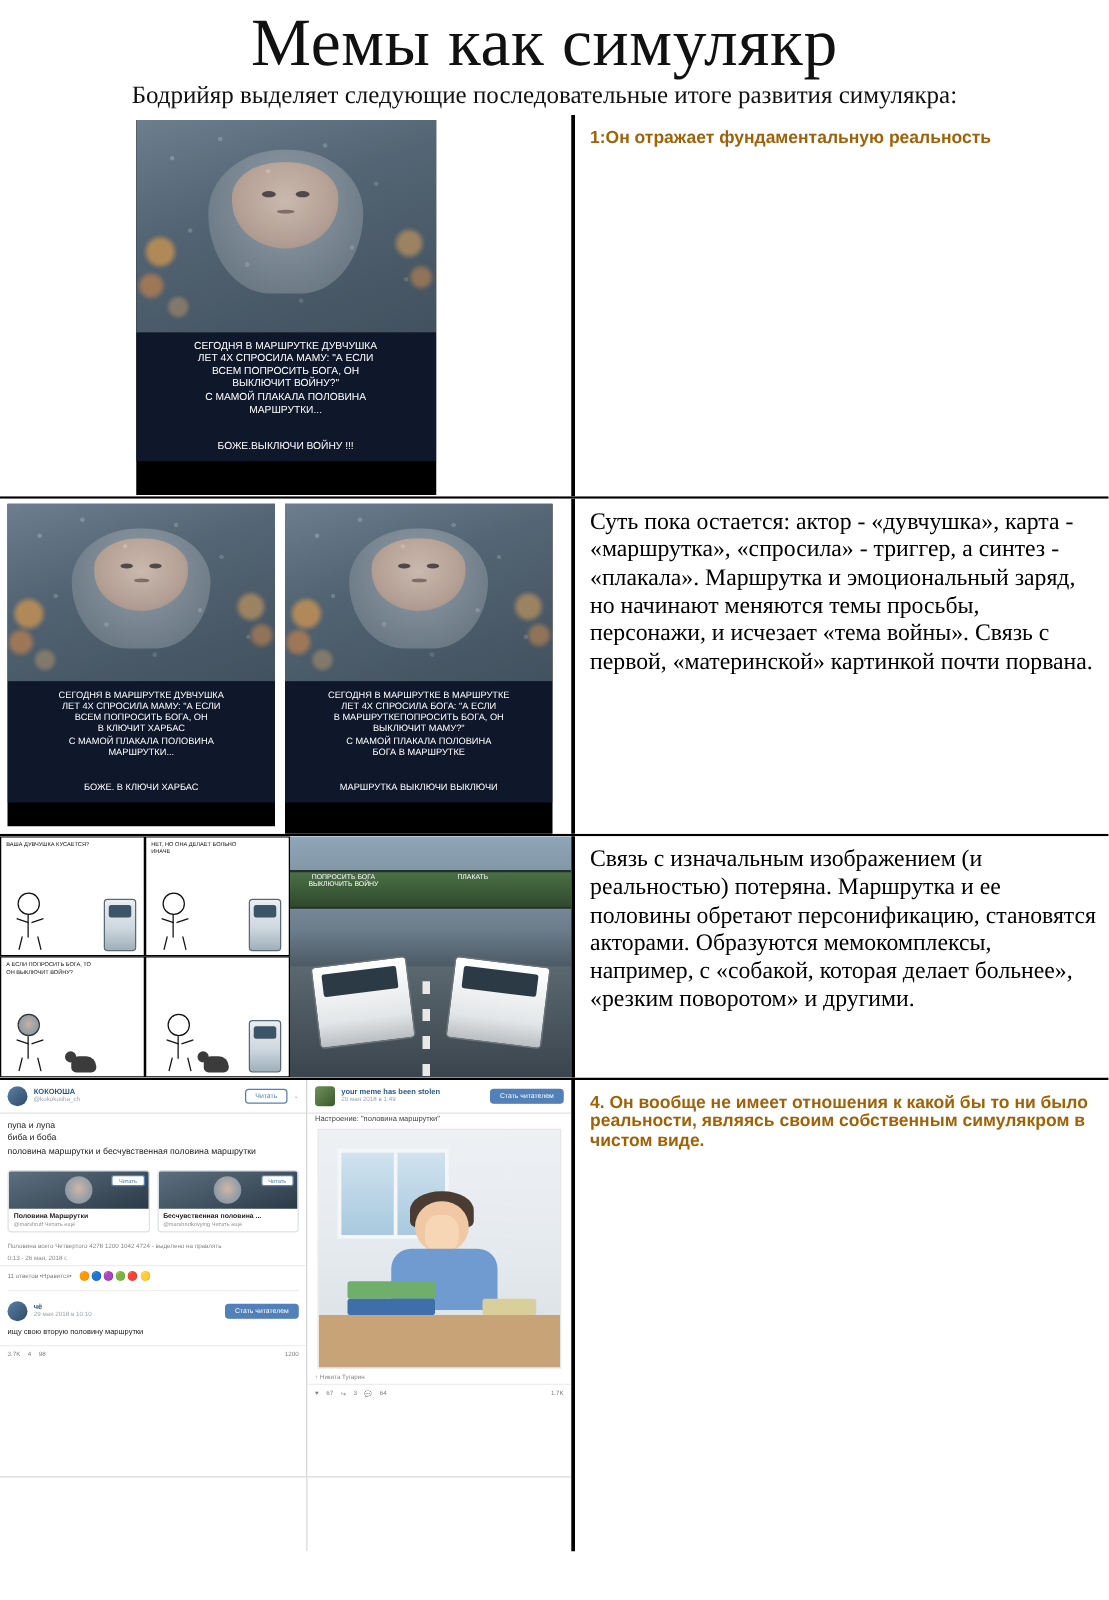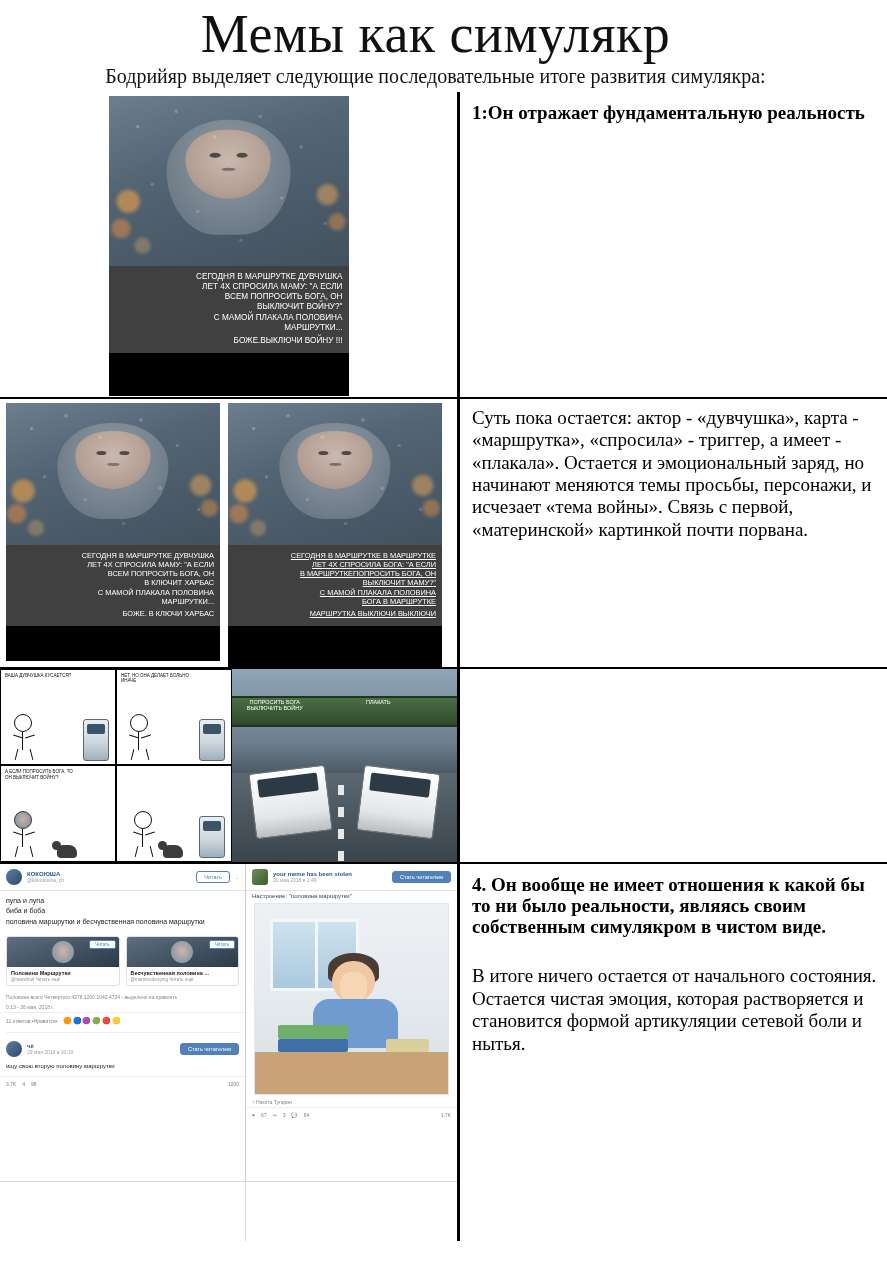--- a/index.html
+++ b/index.html
@@ -50,25 +50,25 @@
     position: relative;
     overflow: hidden;
     border-right: 3px solid #000;
   }
   .col-right {
     flex: 1 1 auto;
     padding: 8px 10px 10px 12px;
     background: #fff;
   }
   .phase-title {
-    font-family: Liberation Serif, serif;
+    font-family: Liberation Sans, sans-serif;
     font-weight: bold;
-    font-size: 19px;
+    font-size: 14px;
     line-height: 1.12;
-    color: #000000;
+    color: #a16207;
     margin: 2px 0 10px 0;
   }
   .phase-body {
     font-family: "Liberation Serif", serif;
     font-size: 19px;
     line-height: 1.18;
     color: #000;
   }
 
   
@@ -145,29 +145,29 @@
     top: 56%;
     background: #7d5b50;
     border-radius: 50%;
   }
   .meme .photo .fog {
     position: absolute; inset: 0;
     background: linear-gradient(180deg, rgba(180,195,205,0.18), rgba(120,135,150,0.30));
     pointer-events: none;
   }
   .meme .caption {
-    background: #404040;
+    background: #0f172a;
     color: #fff;
-    text-align: right;
+    text-align: center;
     font-family: "Liberation Sans", sans-serif;
     text-transform: uppercase;
     padding: 6px 6px 8px 6px;
   }
   .meme .caption .line { line-height: 1.25; }
-  .meme .caption .finale { margin-top: 3px; }
+  .meme .caption .finale { margin-top: 19px; }
 
   
   .comic {
     background: #fff;
     display: block;
     position: relative;
   }
   .comic-grid {
     display: grid;
     grid-template-columns: 1fr 1fr;
@@ -467,21 +467,21 @@
           <div class="caption" style="font-size:7.4px;">
             <div class="line">СЕГОДНЯ В МАРШРУТКЕ ДУВЧУШКА</div>
             <div class="line">ЛЕТ 4Х СПРОСИЛА МАМУ: "А ЕСЛИ</div>
             <div class="line">ВСЕМ ПОПРОСИТЬ БОГА, ОН</div>
             <div class="line">В  КЛЮЧИТ  харбас</div>
             <div class="line">С МАМОЙ ПЛАКАЛА ПОЛОВИНА</div>
             <div class="line">МАРШРУТКИ...</div>
             <div class="finale">БОЖЕ.  В КЛЮЧИ  харбас</div>
           </div>
         </div>
-        <div class="meme" style="width:214px;height:268px;text-decoration:underline;">
+        <div class="meme" style="width:214px;height:268px;">
           <div class="photo" style="height:142px;">
             <div class="child">
               <div class="hood"></div>
               <div class="face">
                   <div class="eye l"></div>
                   <div class="eye r"></div>
                   <div class="mouth"></div>
                 </div>
             </div>
             <div class="fog"></div>
@@ -494,21 +494,21 @@
             <div class="line">в маршруткеПОПРОСИТЬ БОГА, ОН</div>
             <div class="line">ВЫКЛЮЧИТ МАМУ?"</div>
             <div class="line">С МАМОЙ ПЛАКАЛА ПОЛОВИНА</div>
             <div class="line">БОГА  В МАРШРУТКЕ</div>
             <div class="finale">МАРШРУТКА  ВЫКЛЮЧИ  ВЫКЛЮЧИ</div>
           </div>
         </div>
       </div>
     </div>
     <div class="col-right">
-      <div class="phase-body">Суть пока остается: актор - «дувчушка», карта - «маршрутка», «спросила» - триггер, а имеет - «плакала». Остается и эмоциональный заряд, но начинают меняются темы просьбы, персонажи, и исчезает «тема войны». Связь с первой, «материнской» картинкой почти порвана.</div>
+      <div class="phase-body">Суть пока остается: актор - «дувчушка», карта - «маршрутка», «спросила» - триггер, а синтез - «плакала». Маршрутка и эмоциональный заряд, но начинают меняются темы просьбы, персонажи, и исчезает «тема войны». Связь с первой, «материнской» картинкой почти порвана.</div>
     </div>
   </div>
 
   <div class="row">
     <div class="col-left" style="height:193px;">
       <div style="display:flex;height:100%;">
         <div class="comic" style="width:232px;">
           <div class="comic-grid" style="height:193px;width:232px;">
             <div class="comic-cell">
               <div class="ctext">ВАША ДУВЧУШКА КУСАЕТСЯ?</div>
@@ -569,20 +569,21 @@
           <div class="van left">
               <div class="win"></div>
             </div>
           <div class="van right">
               <div class="win"></div>
             </div>
         </div>
       </div>
     </div>
     <div class="col-right">
+      <div class="phase-body">Связь с изначальным изображением (и реальностью) потеряна. Маршрутка и ее половины обретают персонификацию, становятся акторами. Образуются мемокомплексы, например, с «собакой, которая делает больнее», «резким поворотом» и другими.</div>
     </div>
   </div>
 
   <div class="row">
     <div class="col-left" style="height:377px;">
       <div style="display:flex;height:317px;">
 
         <div class="social" style="width:246px;">
           <div class="sc-head">
             <div class="av"></div>
@@ -676,17 +677,16 @@
       </div>
 
       <div class="chat-bar">
         <div class="chat-left"></div>
       </div>
     </div>
 
     <div class="col-right">
       <div class="phase-title">4. Он вообще не имеет отношения к какой бы то ни было реальности, являясь своим собственным симулякром в чистом виде.</div>
       <div style="height:18px;"></div>
-      <div class="phase-body">В итоге ничего остается от начального состояния. Остается чистая эмоция, которая растворяется и становится формой артикуляции сетевой боли и нытья.</div>
     </div>
   </div>
 
 </div>
 
 </body></html>

